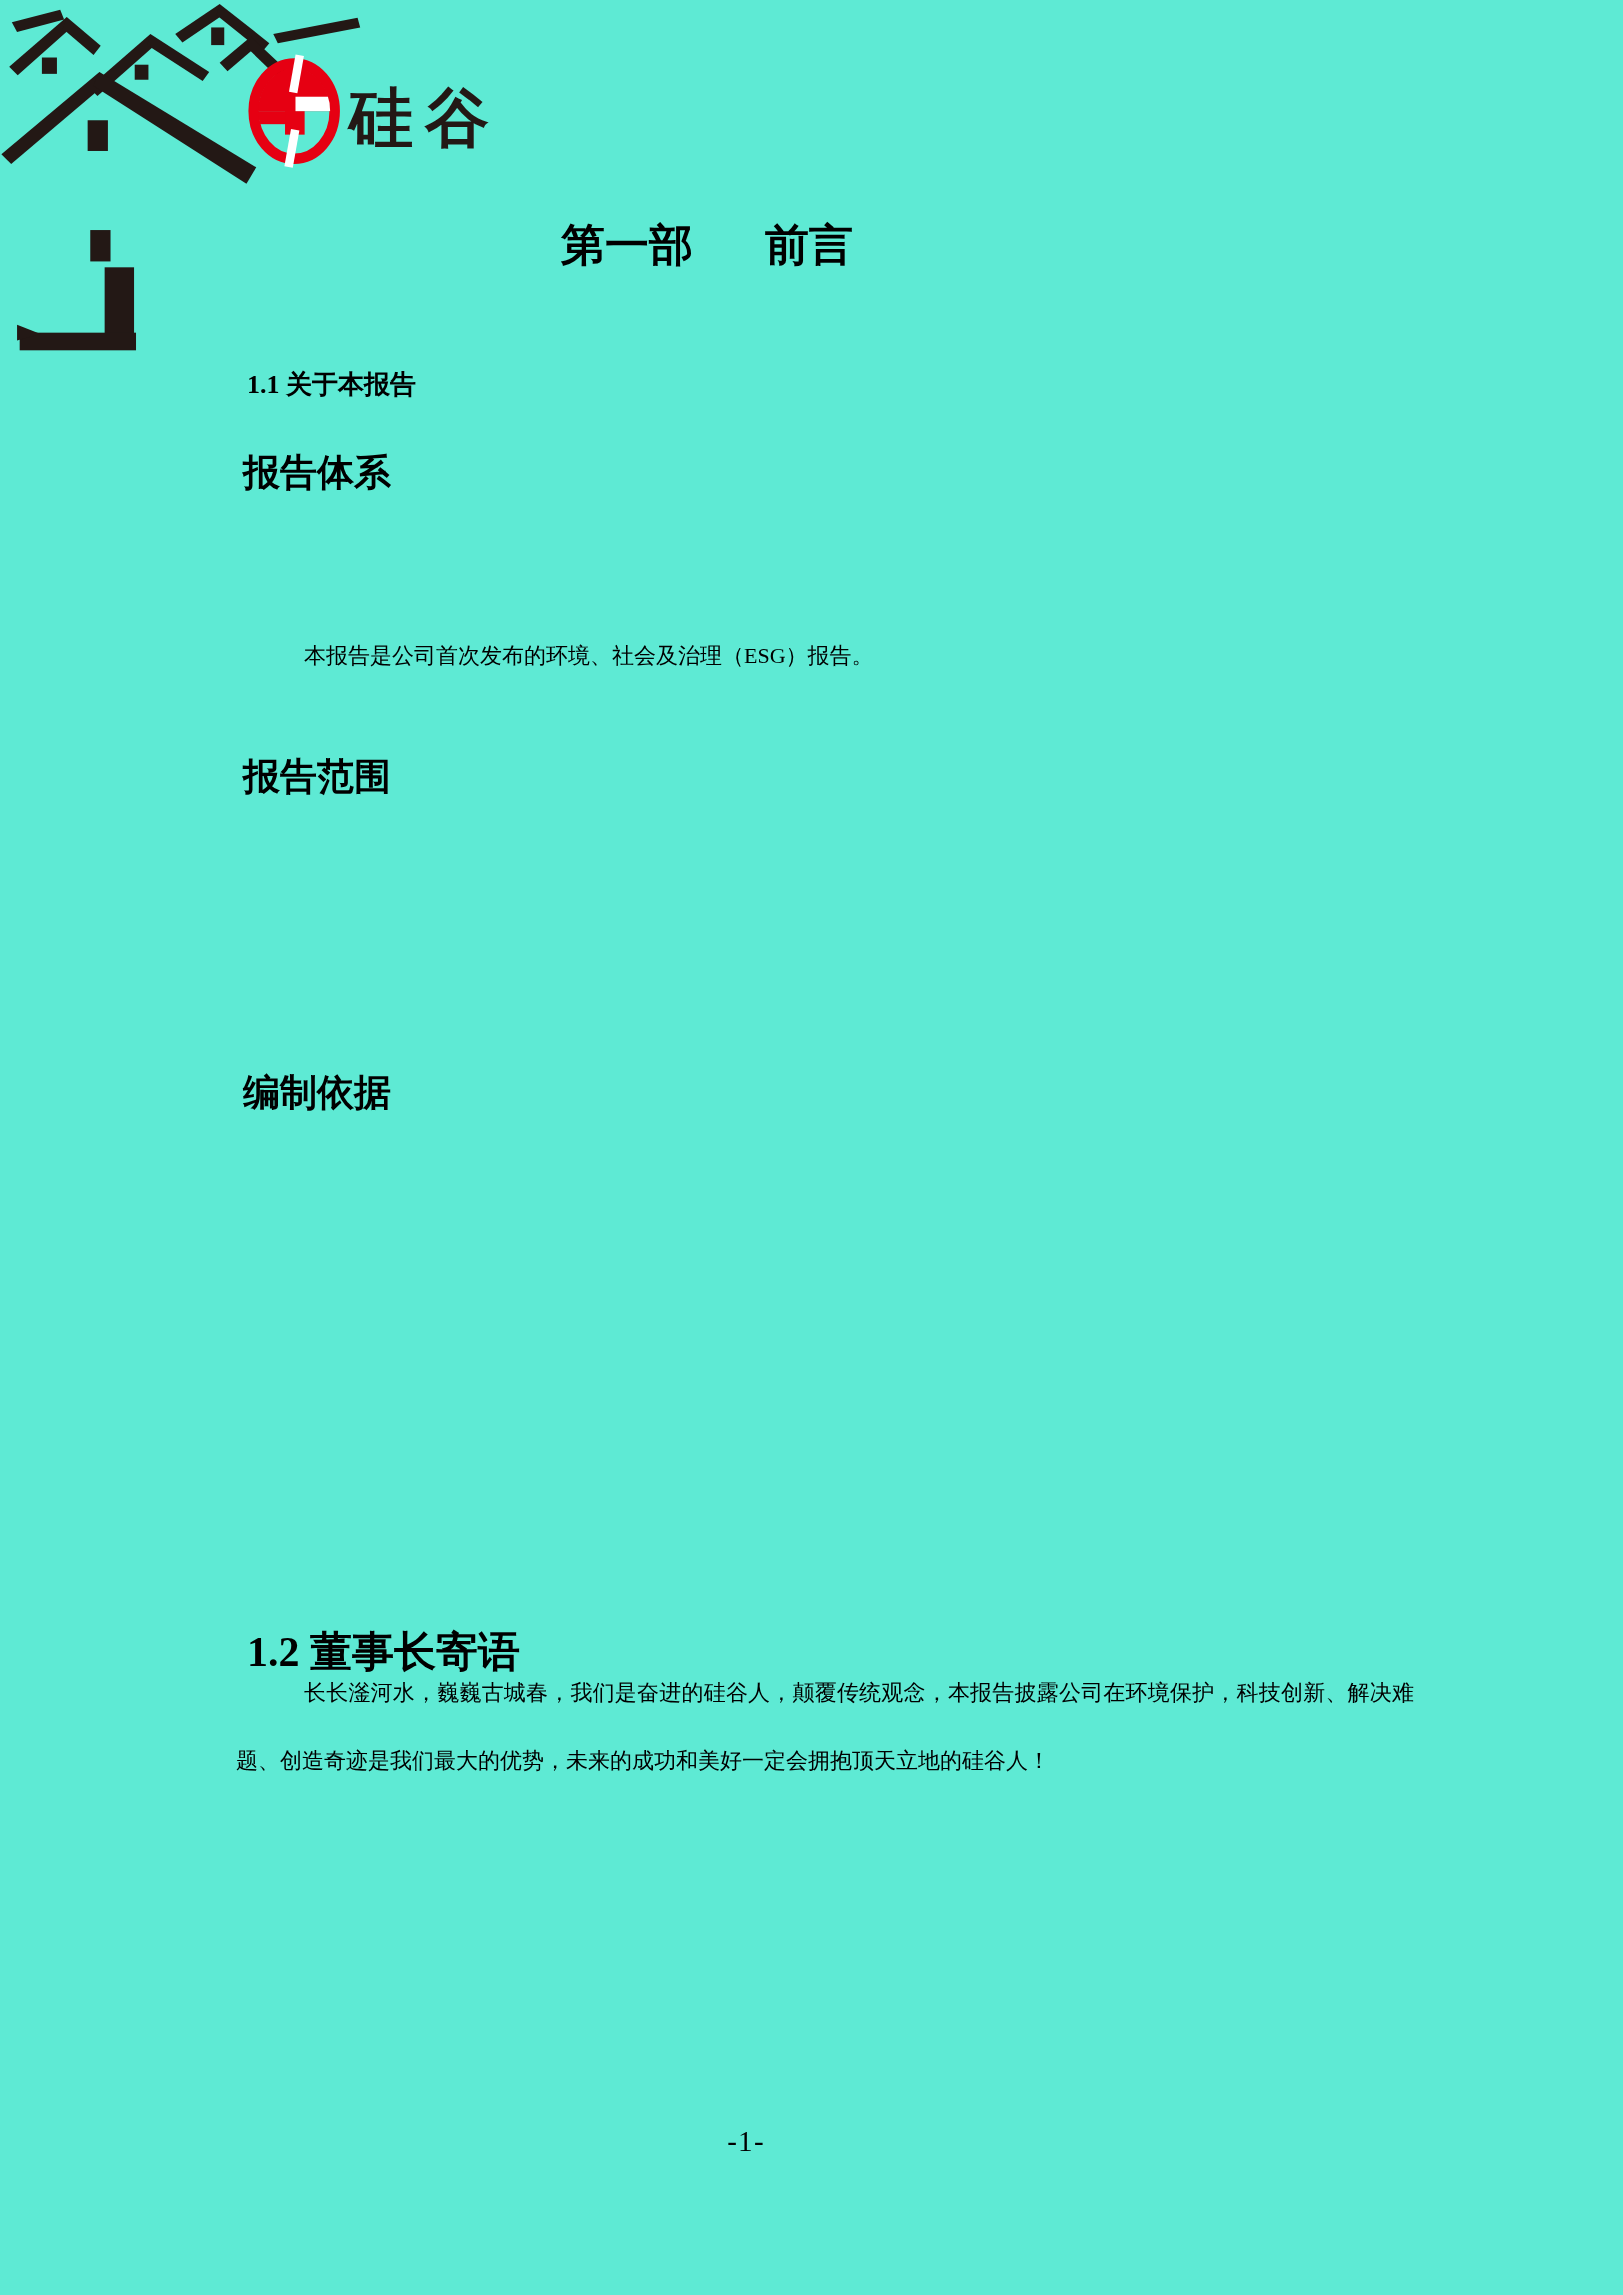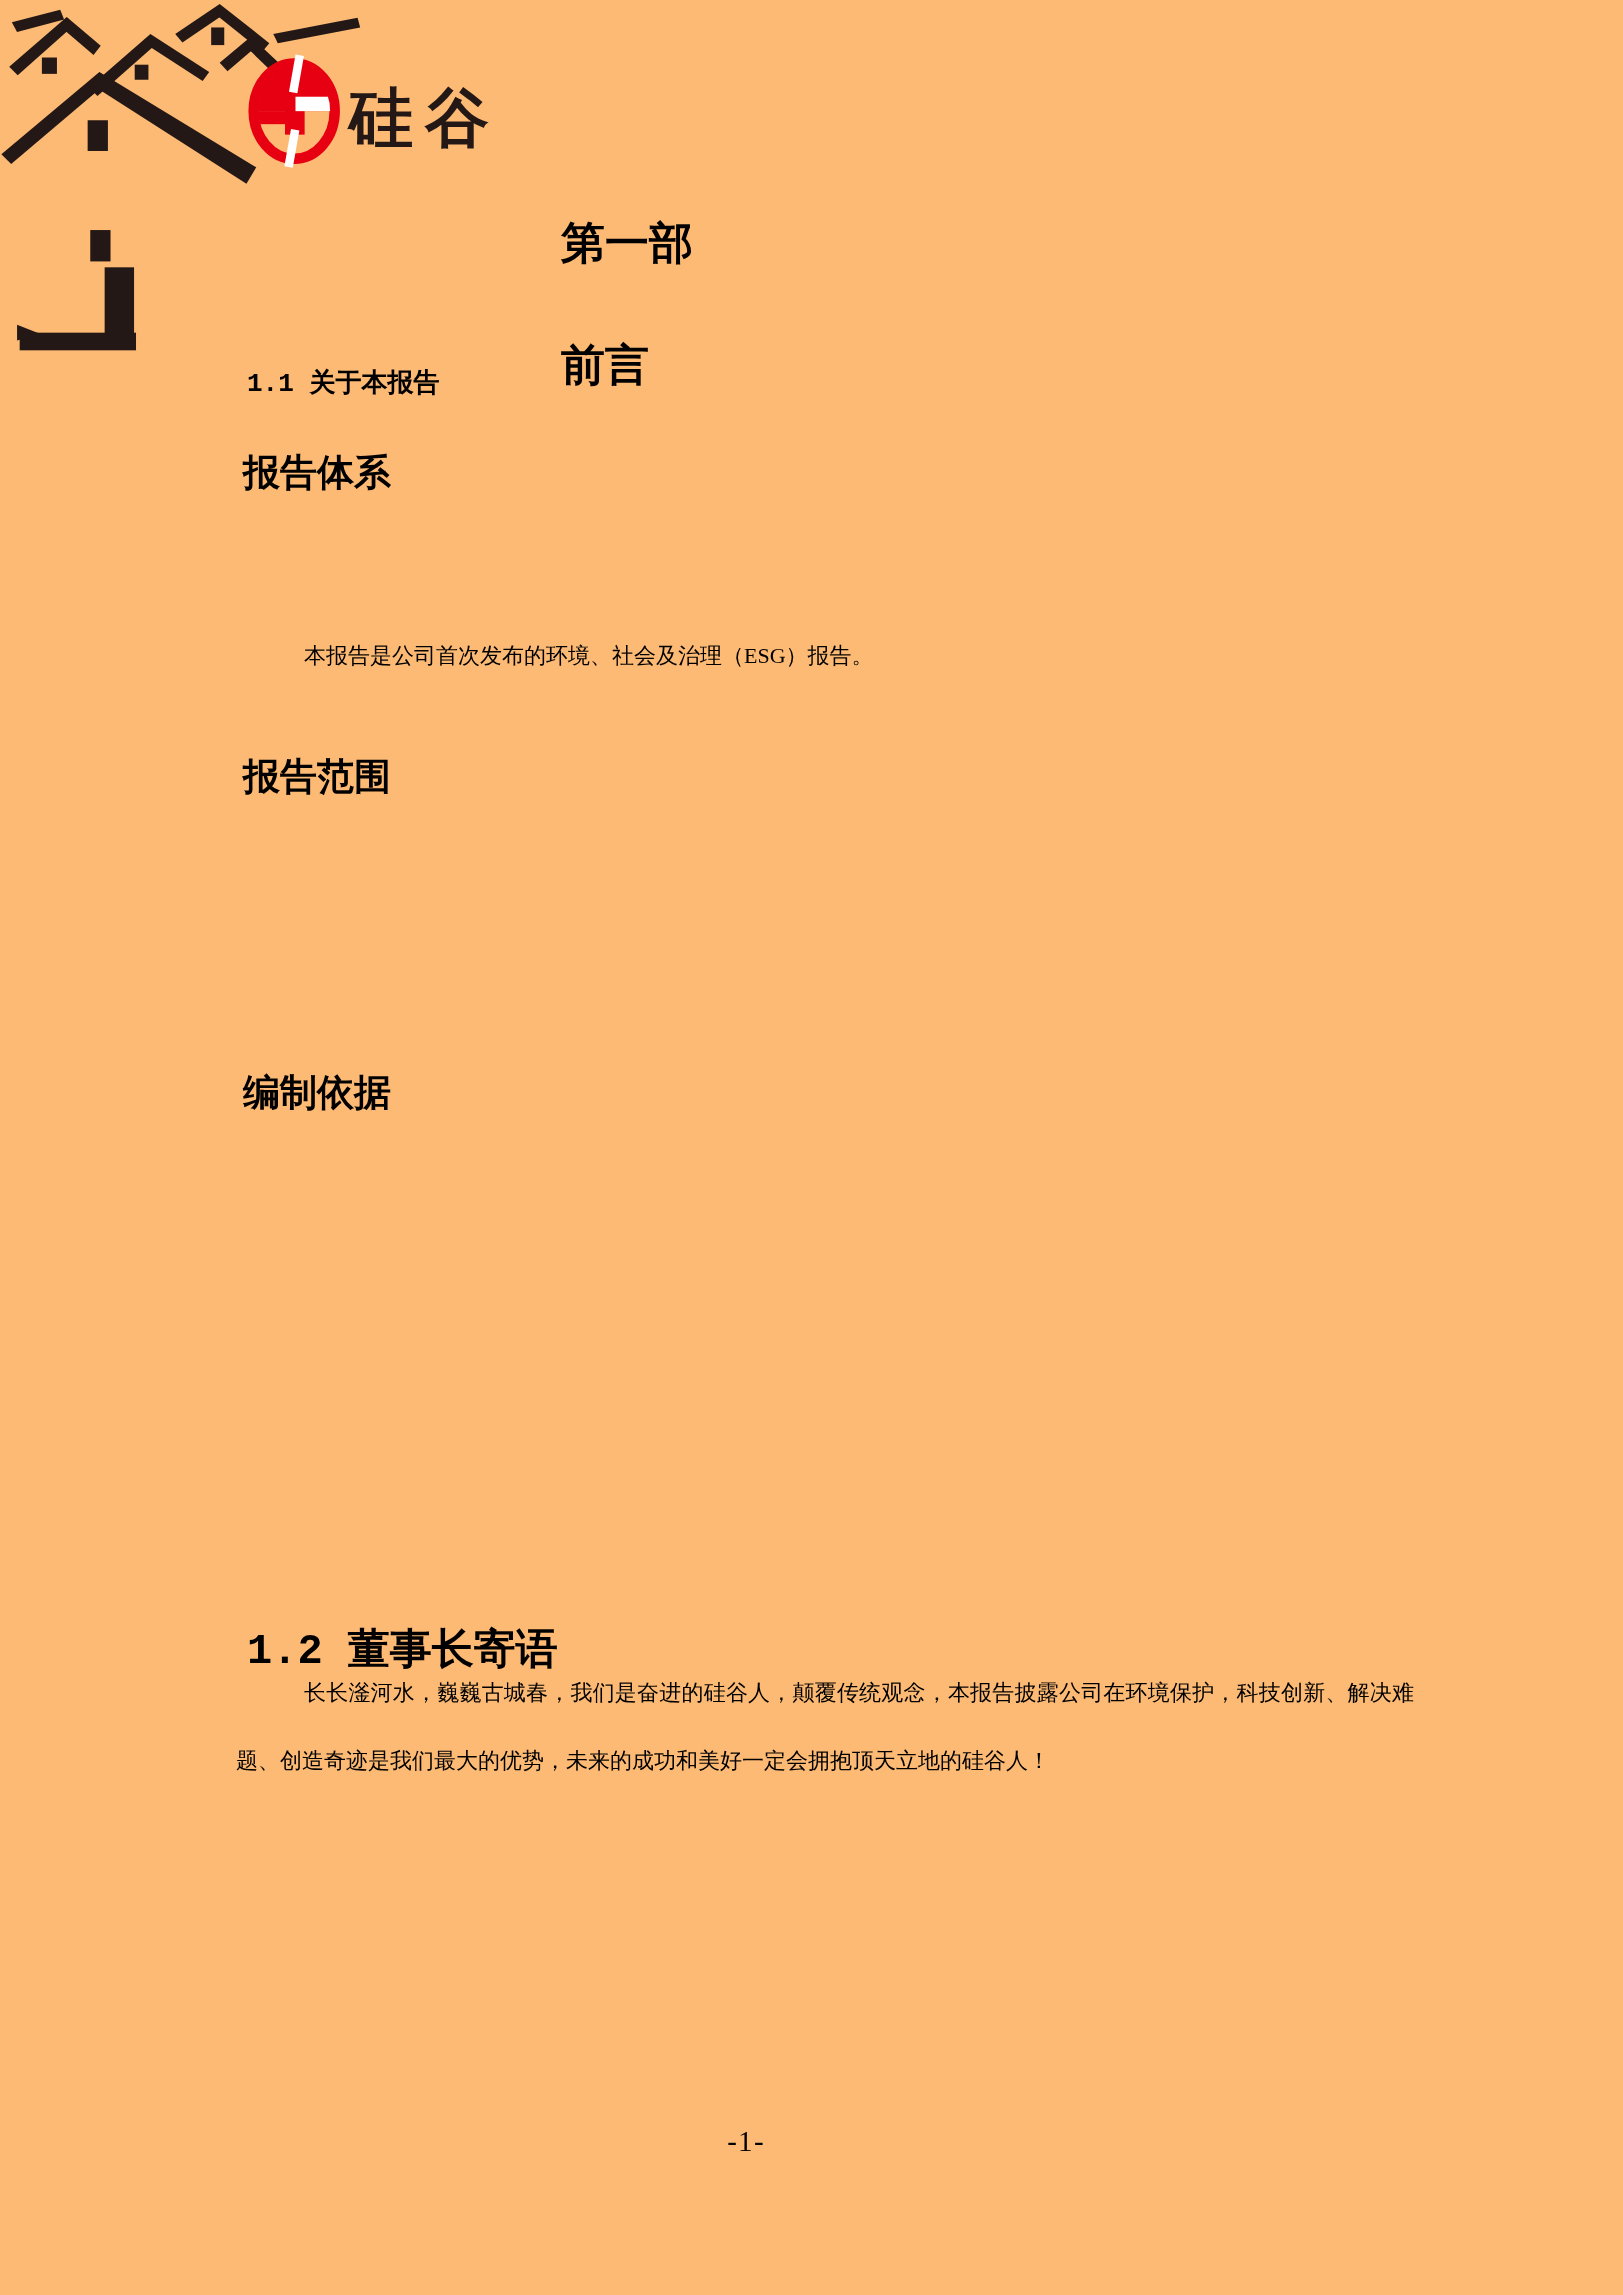--- a/index.html
+++ b/index.html
@@ -1,25 +1,25 @@
 <!DOCTYPE html>
 <html style="font-size:10.5px"><head>
 <meta charset="utf-8">
 <style>
   html,body{margin:0;padding:0;background:#888;}
   .page{
     position:relative;
     width:1623px;height:2295px;
-    background:#fdba74;
+    background:#5eead4;
     overflow:hidden;
     font-family:"Liberation Serif","DejaVu Serif",serif;
     color:#000;
   }
   .abs{position:absolute;}
-  .h-sans{font-family:Liberation Mono, monospace;font-weight:bold;color:#000;flex-direction:column;}
+  .h-sans{font-family:Liberation Serif, serif;font-weight:bold;color:#000;}
   .doc-title{top:221px;left:561px;font-size:44px;line-height:50px;display:flex;gap:72px;white-space:nowrap;}
   .h2{top:361px;left:247px;font-size:26px;line-height:47px;white-space:nowrap;}
   .h2-2{top:1629px;left:247px;font-size:42px;line-height:47px;white-space:nowrap;}
   .subhead{
     font-family:"Liberation Serif","DejaVu Serif",serif;
     font-weight:bold;font-size:37px;line-height:41px;white-space:nowrap;
   }
   .sub-1{top:452px;left:243px;}
   .sub-2{top:756px;left:243px;}
   .sub-3{top:1072px;left:243px;}

